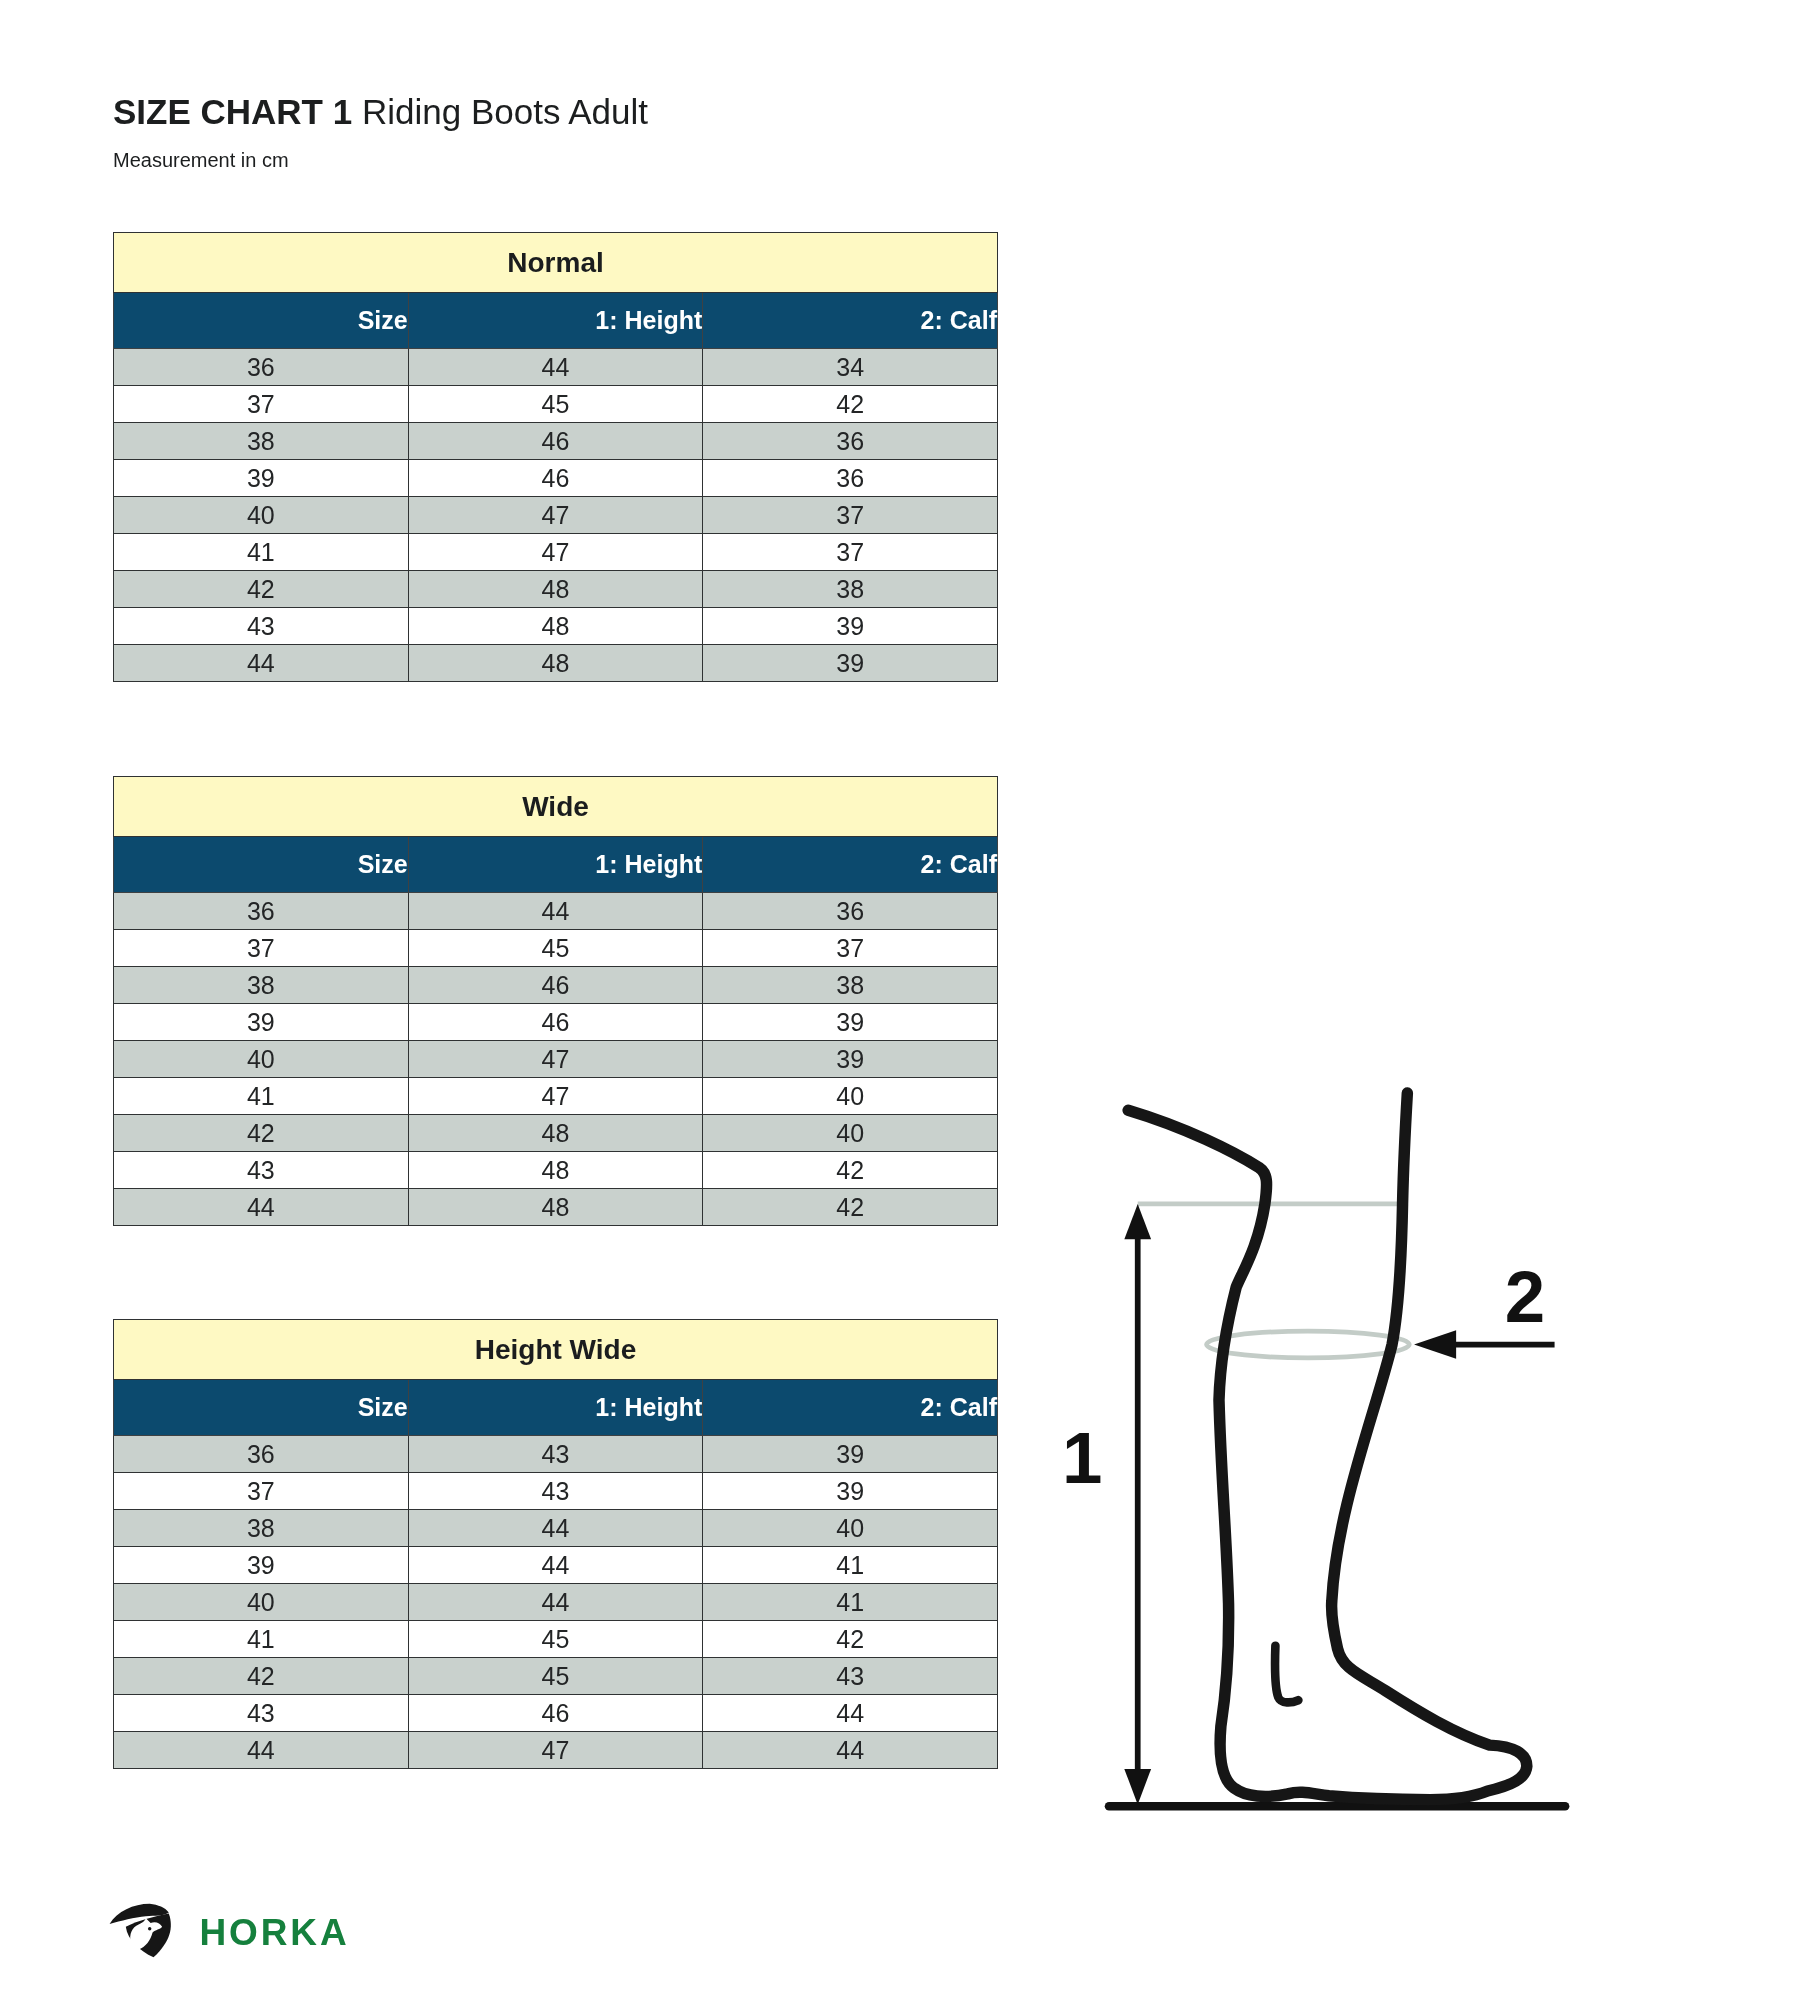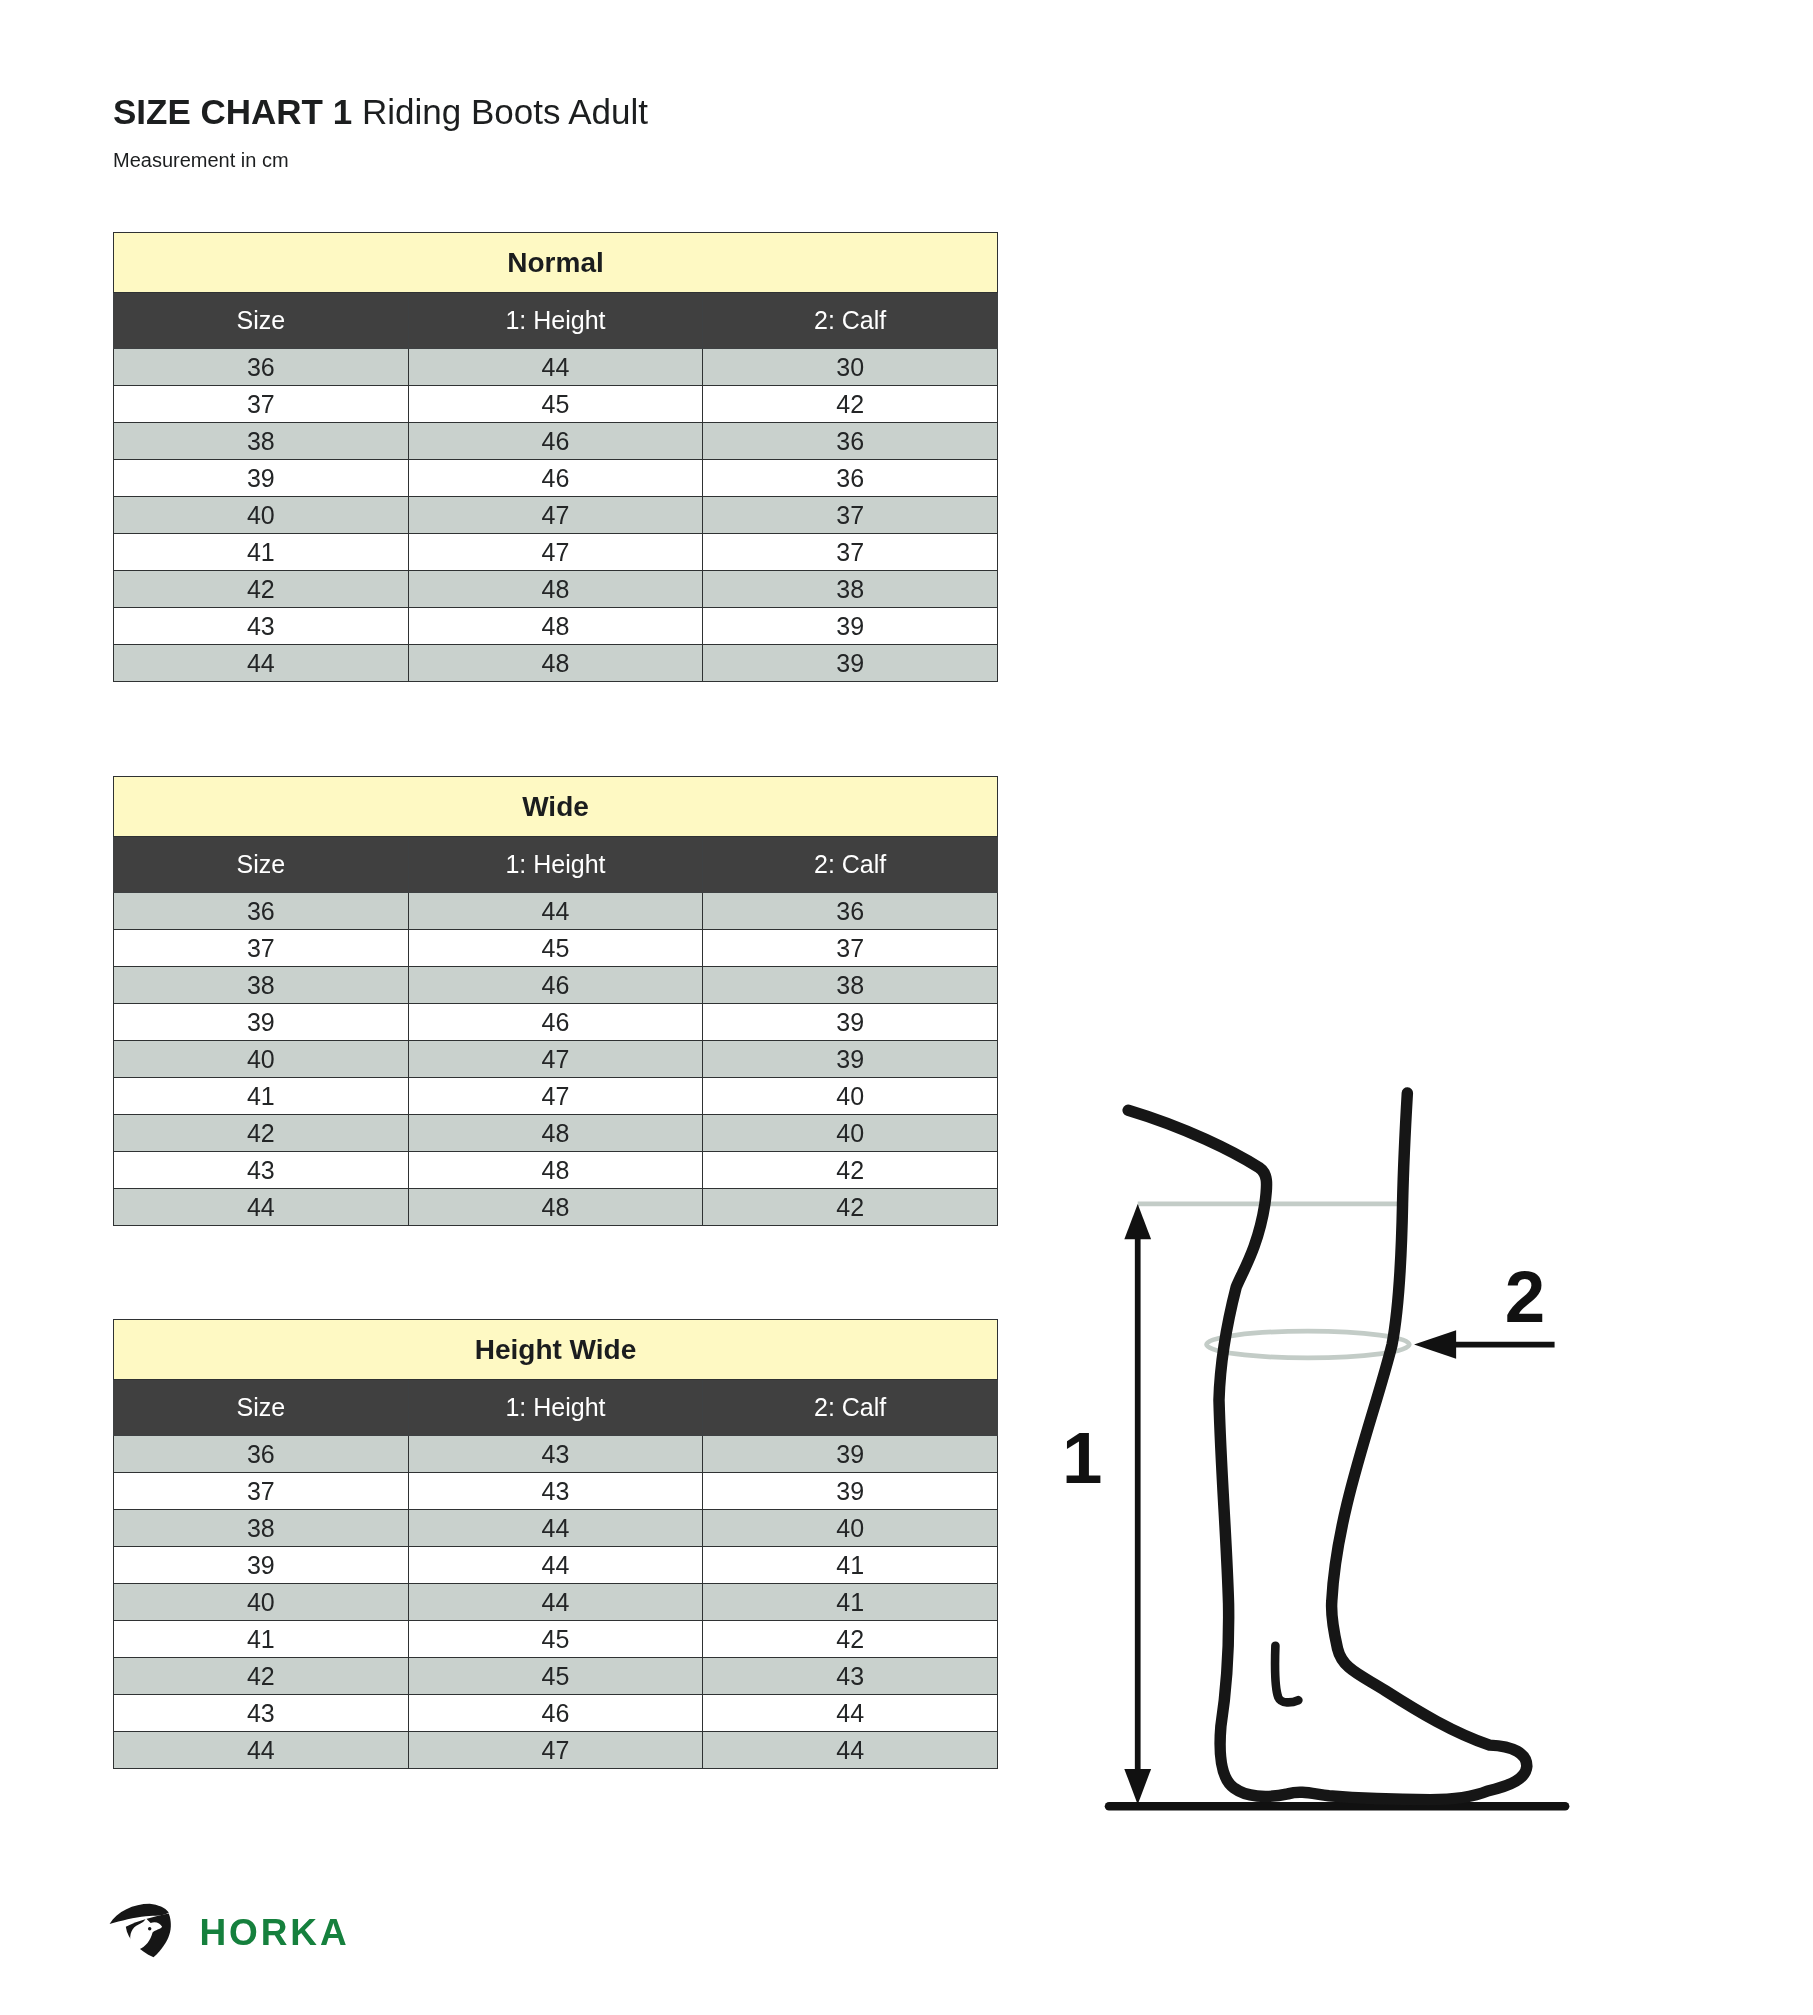--- a/index.html
+++ b/index.html
@@ -18,22 +18,22 @@
   .doc-subtitle{font-size:20px;margin-top:17px;}
   
   table.size-table{
     position:absolute;left:113px;width:885px;
     border-collapse:collapse;table-layout:fixed;
     text-align:center;
   }
   .size-table th,.size-table td{border:1.9px solid #2f3233;padding:0;}
   .tbl-title{height:59px;font-size:28px;font-weight:bold;background:#fef9c3;color:#1b1d1e;}
   .col-head th{
-    height:55px;background:#404040;color:#ffffff;
-    font-size:25px;font-weight:normal;border-color:#3e4143;
+    height:55px;background:#0c4a6e;color:#ffffff;
+    font-size:25px;font-weight:bold;border-color:#3e4143;text-align:right;
   }
   .size-table tbody td{height:36px;font-size:25px;background:#ffffff;color:#232526;}
   .size-table tbody tr:nth-child(odd) td{background:#c9d1cd;}
   #table-1{top:232px;}
   #table-2{top:776px;}
   #table-3{top:1319px;}
   
   .leg-svg{position:absolute;left:1042px;top:1051px;width:593px;height:784px;}
   .leg-svg text{font-family:"Liberation Sans", sans-serif;font-weight:bold;fill:#111;}
   
@@ -59,21 +59,21 @@
       <tr class="col-head">
         <th>Size</th>
         <th>1: Height</th>
         <th>2: Calf</th>
       </tr>
     </thead>
     <tbody>
         <tr>
           <td>36</td>
           <td>44</td>
-          <td>30</td>
+          <td>34</td>
         </tr>
         <tr>
           <td>37</td>
           <td>45</td>
           <td>42</td>
         </tr>
         <tr>
           <td>38</td>
           <td>46</td>
           <td>36</td>

